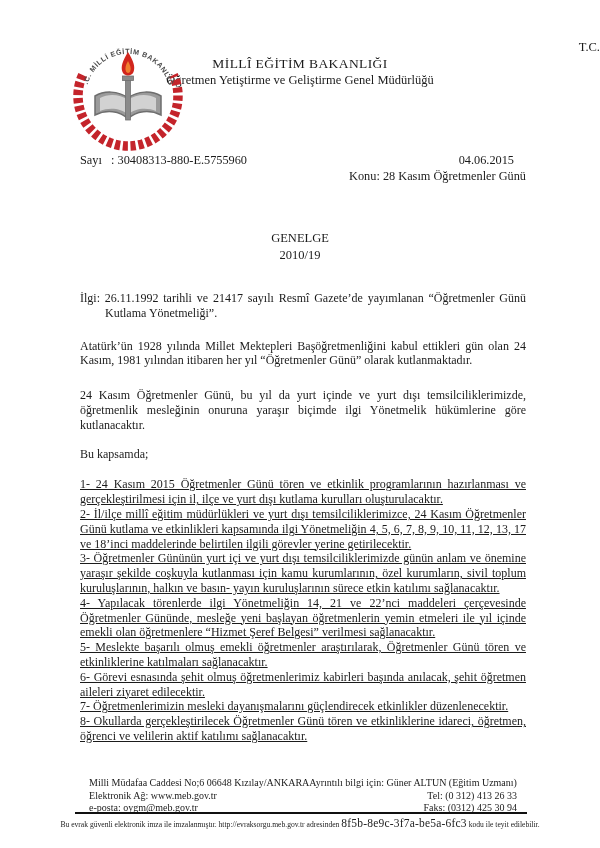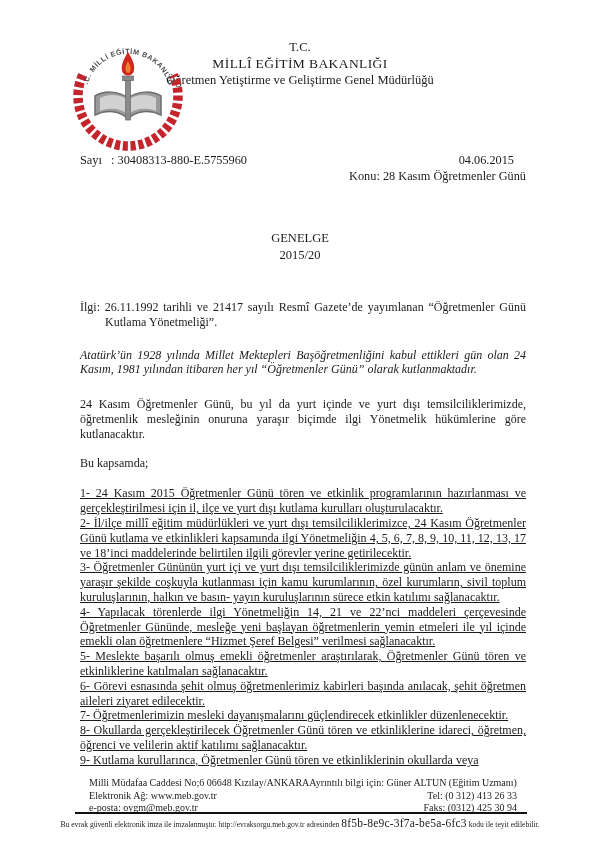--- a/index.html
+++ b/index.html
@@ -7,38 +7,38 @@
     width:600px; height:848px;
     font-family:"Liberation Serif","DejaVu Serif",serif;
     color:#1b1b1b;
     -webkit-font-smoothing:antialiased;
   }
   .page { position:relative; width:600px; height:848px; overflow:hidden; background:#ffffff; }
 
   
   .hdr { position:relative; padding-top:40px; text-align:center; }
   .logo { position:absolute; left:68px; top:34px; width:120px; height:120px; }
-  .hdr-line1 { font-size:12.5px; line-height:15px; }
+  .hdr-line1 { font-size:12.5px; line-height:15px;text-align:right; }
   .hdr-line2 { font-size:13.5px; line-height:17px; letter-spacing:.4px; }
   .hdr-line3 { font-size:12.5px; line-height:17px; }
 
   
   .meta { margin:63px 74px 0 80px; font-size:12.3px; line-height:16px;text-align:right; }
   .meta-row { display:flex; justify-content:space-between; }
   .pre { white-space:pre; }
   .date { margin-right:12px; }
 
   
   .title { margin-top:46px; text-align:center; font-size:12.5px; line-height:17px; }
 
   
   .bodytxt { margin:0 74px 0 80px; font-size:12px; line-height:14.8px; }
-  .ilgi { margin-top:36px; padding-left:25px; text-indent:-25px; text-align:justify; }
+  .ilgi { margin-top:27px; padding-left:25px; text-indent:-25px; text-align:justify; }
   .para { margin:0; text-align:justify; }
-  .p1 { margin-top:18px;font-style:italic; }
+  .p1 { margin-top:18px; }
   .p2 { margin-top:20px; }
   .kapsam { margin-top:14px; }
   .items { margin-top:16px;text-decoration:underline; }
   .item { margin:0; text-align:justify; }
 
   
   .footer {
     position:absolute; left:80px; right:74px; top:777px;
     display:flex; justify-content:center;
     font-size:10px; line-height:12.5px;
@@ -85,39 +85,38 @@
   <div class="meta">
     <div class="meta-row">
       <span class="pre">Sayı   : 30408313-880-E.5755960</span>
       <span class="date">04.06.2015</span>
     </div>
     <div>Konu: 28 Kasım Öğretmenler Günü</div>
   </div>
 
   <div class="title">
     <div>GENELGE</div>
-    <div>2015/20</div>
+    <div>2010/19</div>
   </div>
 
   <div class="bodytxt">
     <div class="ilgi">İlgi: 26.11.1992 tarihli ve 21417 sayılı Resmî Gazete’de yayımlanan “Öğretmenler Günü Kutlama  Yönetmeliği”.</div>
     <p class="para p1">Atatürk’ün 1928 yılında Millet Mektepleri Başöğretmenliğini kabul ettikleri gün olan 24 Kasım, 1981 yılından itibaren her yıl “Öğretmenler Günü” olarak kutlanmaktadır.</p>
     <p class="para p2">24 Kasım Öğretmenler Günü, bu yıl da yurt içinde ve yurt dışı temsilciliklerimizde, öğretmenlik mesleğinin onuruna yaraşır biçimde ilgi Yönetmelik hükümlerine göre kutlanacaktır.</p>
     <p class="para kapsam">Bu kapsamda;</p>
 
     <div class="items">
       <p class="item">1- 24 Kasım 2015 Öğretmenler Günü tören ve etkinlik programlarının hazırlanması ve gerçekleştirilmesi için il, ilçe ve yurt dışı kutlama kurulları oluşturulacaktır.</p>
       <p class="item">2- İl/ilçe millî eğitim müdürlükleri ve yurt dışı temsilciliklerimizce, 24 Kasım Öğretmenler Günü kutlama ve etkinlikleri kapsamında ilgi Yönetmeliğin 4, 5, 6, 7, 8, 9, 10, 11, 12, 13, 17 ve 18’inci maddelerinde belirtilen ilgili görevler yerine getirilecektir.</p>
       <p class="item">3- Öğretmenler Gününün yurt içi ve yurt dışı temsilciliklerimizde günün anlam ve önemine yaraşır şekilde coşkuyla kutlanması için kamu kurumlarının, özel kurumların, sivil toplum kuruluşlarının, halkın ve basın- yayın kuruluşlarının sürece etkin katılımı sağlanacaktır.</p>
       <p class="item">4- Yapılacak törenlerde ilgi Yönetmeliğin 14, 21 ve 22’nci maddeleri çerçevesinde Öğretmenler Gününde, mesleğe yeni başlayan öğretmenlerin yemin etmeleri ile yıl içinde emekli olan öğretmenlere “Hizmet Şeref Belgesi” verilmesi sağlanacaktır.</p>
       <p class="item">5- Meslekte başarılı olmuş emekli öğretmenler araştırılarak, Öğretmenler Günü tören ve etkinliklerine katılmaları sağlanacaktır.</p>
       <p class="item">6- Görevi esnasında şehit olmuş öğretmenlerimiz kabirleri başında anılacak, şehit öğretmen aileleri ziyaret edilecektir.</p>
       <p class="item">7- Öğretmenlerimizin mesleki dayanışmalarını güçlendirecek etkinlikler düzenlenecektir.</p>
       <p class="item">8- Okullarda gerçekleştirilecek Öğretmenler Günü tören ve etkinliklerine idareci, öğretmen, öğrenci ve velilerin aktif katılımı sağlanacaktır.</p>
-      <p class="item">9- Kutlama kurullarınca, Öğretmenler Günü tören ve etkinliklerinin okullarda veya</p>
     </div>
   </div>
 
   <div class="footer">
     <div class="footer-left">
       <div>Milli Müdafaa Caddesi No;6   06648 Kızılay/ANKARA</div>
       <div>Elektronik Ağ: www.meb.gov.tr</div>
       <div>e-posta: oygm@meb.gov.tr</div>
     </div>
     <div class="footer-right">

